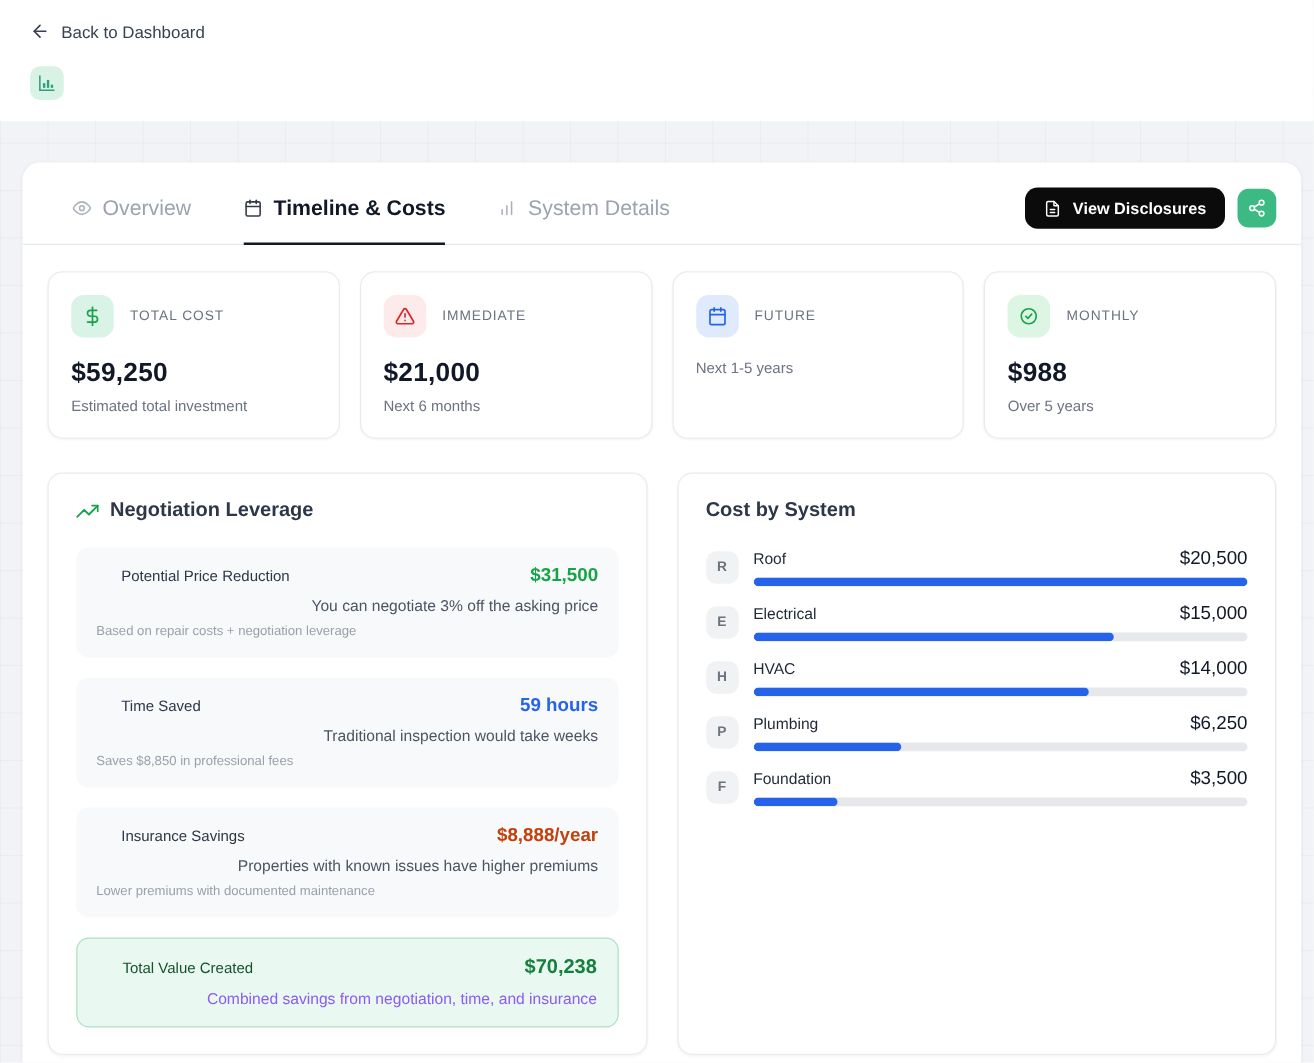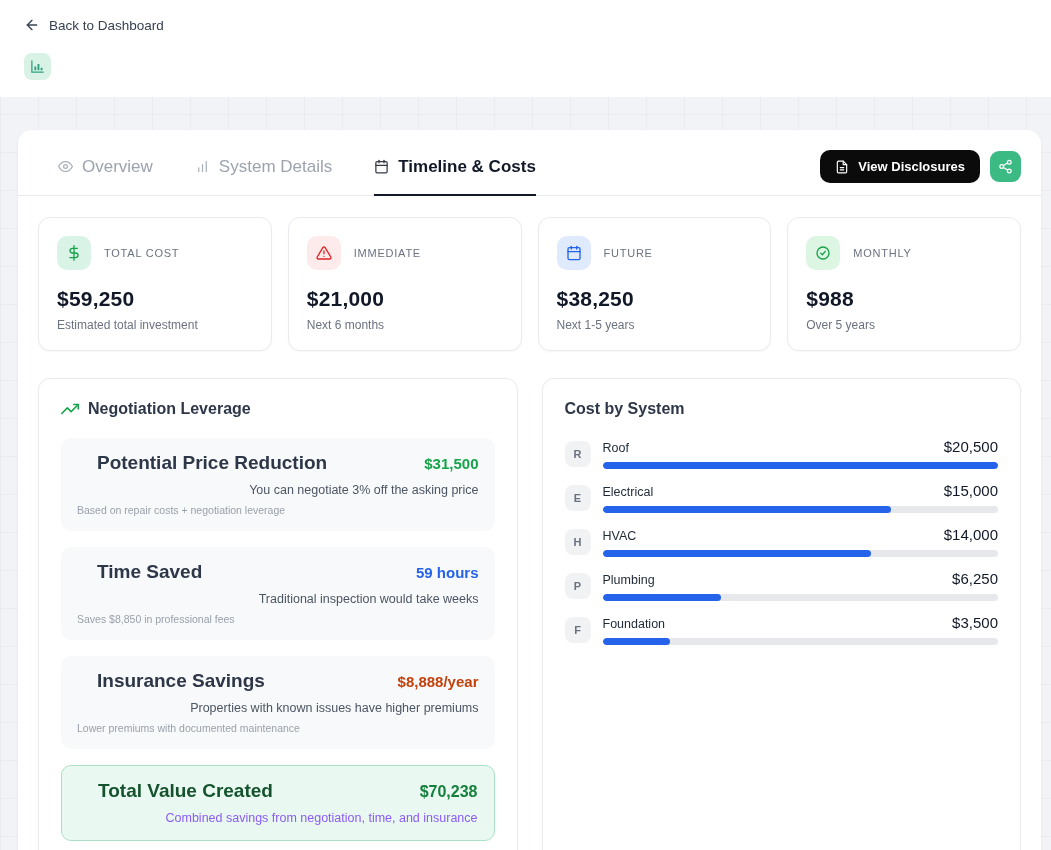--- a/index.html
+++ b/index.html
@@ -50,21 +50,21 @@
   .stat-sub { font-size:12px; color:#6b7280; margin-top:7px; }
 
   
   .panels { display:grid; grid-template-columns:1fr 1fr; gap:24px; margin-top:27px; }
   .panel { background:#fff; border:1px solid #e9ebef; border-radius:12px; padding:21px 22px; box-shadow:0 1px 2px rgba(16,24,40,.04); }
   .panel-title { display:flex; align-items:center; gap:9px; font-size:16px; font-weight:700; color:#2d3748; margin-bottom:20px; }
 
   
   .lever-item { background:#f8f9fa; border-radius:10px; padding:14px 16px 15px; margin-bottom:16px; }
   .lever-head { display:flex; align-items:baseline; justify-content:space-between; }
-  .lever-title { font-size:19px; font-weight:700; color:#2d3748;padding-left:20px; }
+  .lever-title { font-size:12px; font-weight:400; color:#2d3748;padding-left:20px; }
   .lever-value { font-size:15px; font-weight:700; }
   .v-green { color:#16a34a; } .v-blue { color:#2563eb; } .v-purple { color:#c2410c; }
   .lever-desc { font-size:12.5px; color:#4b5563; margin-top:9px;text-align:right; }
   .lever-note { font-size:10.5px; color:#9aa1ab; margin-top:7px; }
   .lever-total { background:#e9f8f0; border:1px solid #abe0c6; margin-bottom:0; }
   .lever-total .lever-title { color:#14532d; }
   .lever-total .lever-value { color:#15803d; font-size:16px; }
   .lever-total .lever-desc { color:#8b5cf6; }
 
   
@@ -108,40 +108,40 @@
     <div class="tabbar">
       <div class="tab">
         <span class="ticon">
           <svg width="15" height="15" viewBox="0 0 24 24" fill="none" stroke="#9ca3af" stroke-width="2" stroke-linecap="round" stroke-linejoin="round">
               <path d="M1 12s4-8 11-8 11 8 11 8-4 8-11 8-11-8-11-8z"></path>
               <circle cx="12" cy="12" r="3"></circle>
             </svg>
         </span>
         <span>Overview</span>
       </div>
-      <div class="tab">
-        <span class="ticon">
-          <svg width="15" height="15" viewBox="0 0 24 24" fill="none" stroke="#9ca3af" stroke-width="2" stroke-linecap="round">
-              <line x1="6" y1="20" x2="6" y2="14"></line>
-              <line x1="12" y1="20" x2="12" y2="9"></line>
-              <line x1="18" y1="20" x2="18" y2="4"></line>
-            </svg>
-        </span>
-        <span>System Details</span>
-      </div>
       <div class="tab active">
         <span class="ticon">
           <svg width="15" height="15" viewBox="0 0 24 24" fill="none" stroke="#111827" stroke-width="2" stroke-linecap="round" stroke-linejoin="round">
               <rect x="3" y="4" width="18" height="18" rx="2"></rect>
               <line x1="16" y1="2" x2="16" y2="6"></line>
               <line x1="8" y1="2" x2="8" y2="6"></line>
               <line x1="3" y1="10" x2="21" y2="10"></line>
             </svg>
         </span>
         <span>Timeline &amp; Costs</span>
+      </div>
+      <div class="tab">
+        <span class="ticon">
+          <svg width="15" height="15" viewBox="0 0 24 24" fill="none" stroke="#9ca3af" stroke-width="2" stroke-linecap="round">
+              <line x1="6" y1="20" x2="6" y2="14"></line>
+              <line x1="12" y1="20" x2="12" y2="9"></line>
+              <line x1="18" y1="20" x2="18" y2="4"></line>
+            </svg>
+        </span>
+        <span>System Details</span>
       </div>
 
       <div class="actions">
         <button class="btn-dark">
           <span>
             <svg width="14" height="14" viewBox="0 0 24 24" fill="none" stroke="#fff" stroke-width="2" stroke-linecap="round" stroke-linejoin="round">
                 <path d="M14 2H6a2 2 0 0 0-2 2v16a2 2 0 0 0 2 2h12a2 2 0 0 0 2-2V8z"></path>
                 <polyline points="14 2 14 8 20 8"></polyline>
                 <line x1="9" y1="13" x2="15" y2="13"></line>
                 <line x1="9" y1="17" x2="15" y2="17"></line>
@@ -200,21 +200,20 @@
             <div class="stat-icon ic-blue">
               <svg width="16" height="16" viewBox="0 0 24 24" fill="none" stroke="#2563eb" stroke-width="2" stroke-linecap="round" stroke-linejoin="round">
                   <rect x="3" y="4" width="18" height="18" rx="2"></rect>
                   <line x1="16" y1="2" x2="16" y2="6"></line>
                   <line x1="8" y1="2" x2="8" y2="6"></line>
                   <line x1="3" y1="10" x2="21" y2="10"></line>
                 </svg>
             </div>
             <div class="stat-label">FUTURE</div>
           </div>
-          <div class="stat-value">$38,250</div>
           <div class="stat-sub">Next 1-5 years</div>
         </div>
 
         <div class="stat-card">
           <div class="stat-head">
             <div class="stat-icon ic-green">
               <svg width="16" height="16" viewBox="0 0 24 24" fill="none" stroke="#16a34a" stroke-width="2" stroke-linecap="round" stroke-linejoin="round">
                   <circle cx="12" cy="12" r="9"></circle>
                   <polyline points="8.5 12.2 11 14.7 15.5 9.5"></polyline>
                 </svg>

